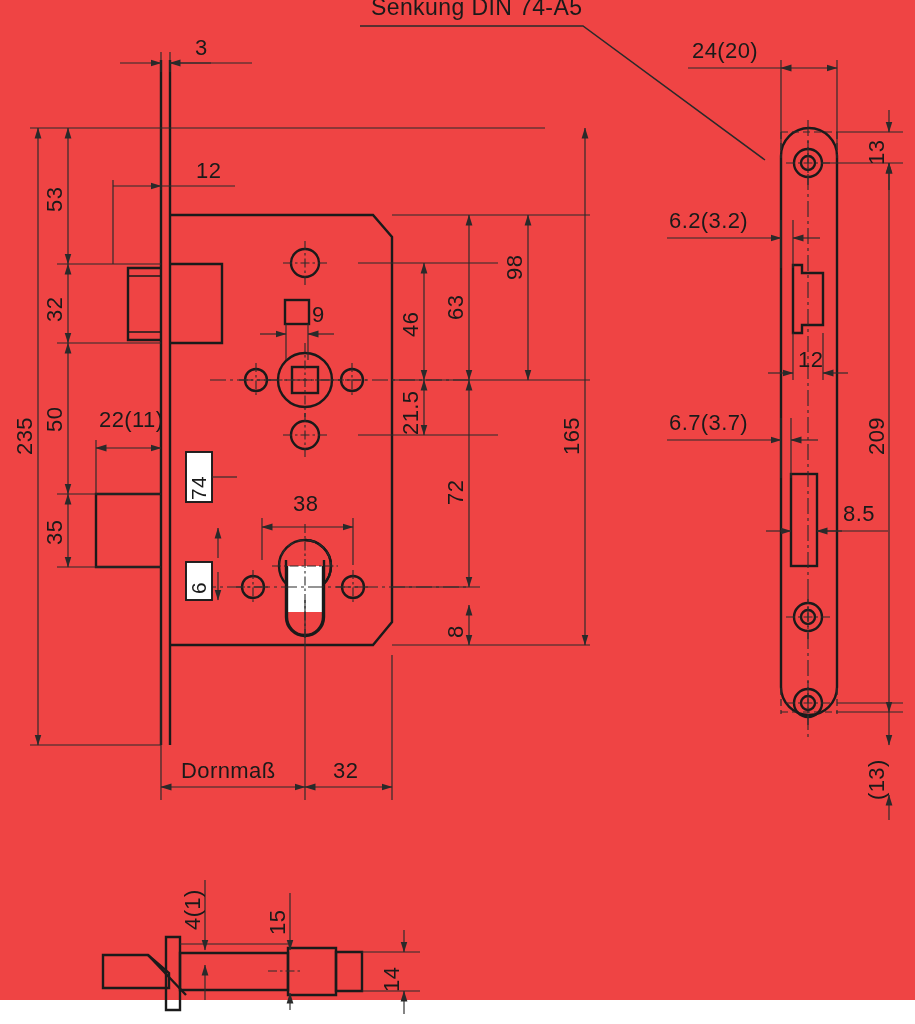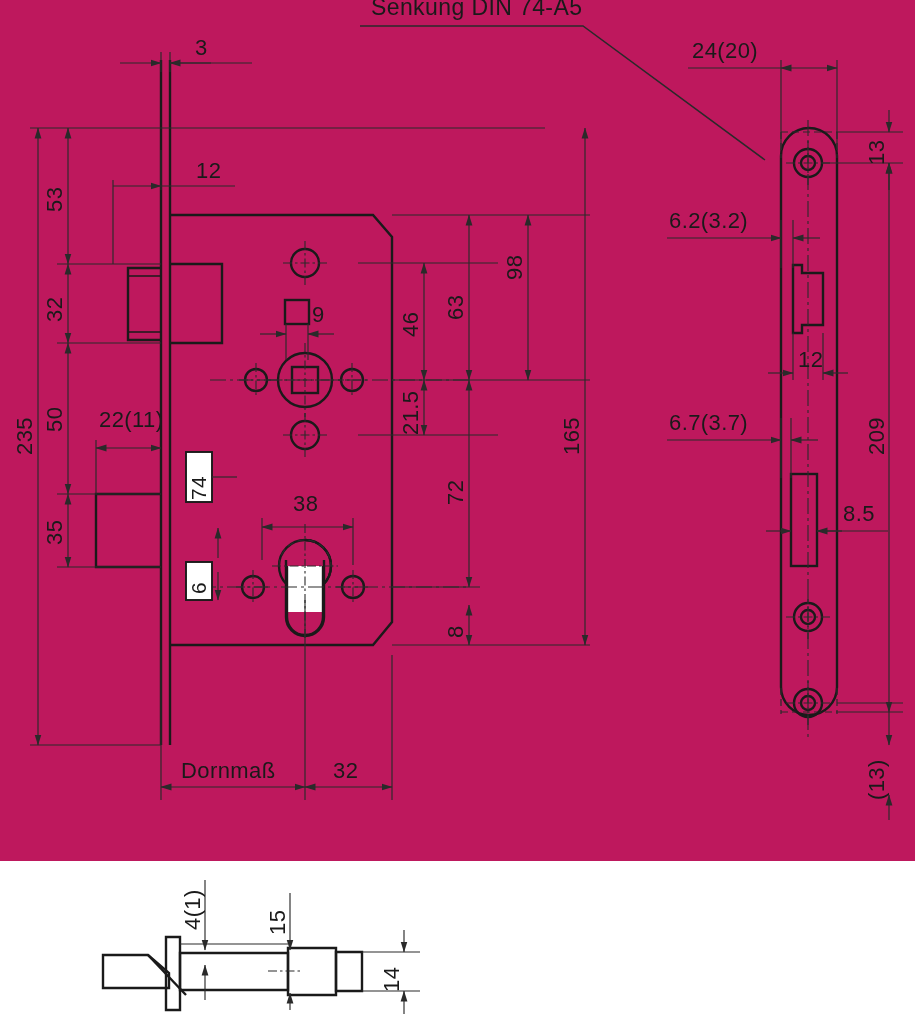--- a/index.html
+++ b/index.html
@@ -9,22 +9,22 @@
   }
   body {
     width: 915px;
     height: 1024px;
     font-family: "Liberation Sans", sans-serif;
     overflow: hidden;
   }
   #drawing-root {
     position: relative;
     width: 915px;
-    height: 861px;
-    background: #be185d;
+    height: 1000px;
+    background: #ef4444;
   }
   svg.sheet {
     display: block;
     width: 915px;
     height: 1024px;
   }
   .obj   { fill: none; stroke: #1a1a1a; stroke-width: 2.4; stroke-linejoin: miter; stroke-linecap: butt; }
   .obj-t { fill: none; stroke: #1a1a1a; stroke-width: 1.7; }
   .dim   { fill: none; stroke: #2a2a2a; stroke-width: 1.15; }
   .ext   { fill: none; stroke: #2a2a2a; stroke-width: 1.15; }

